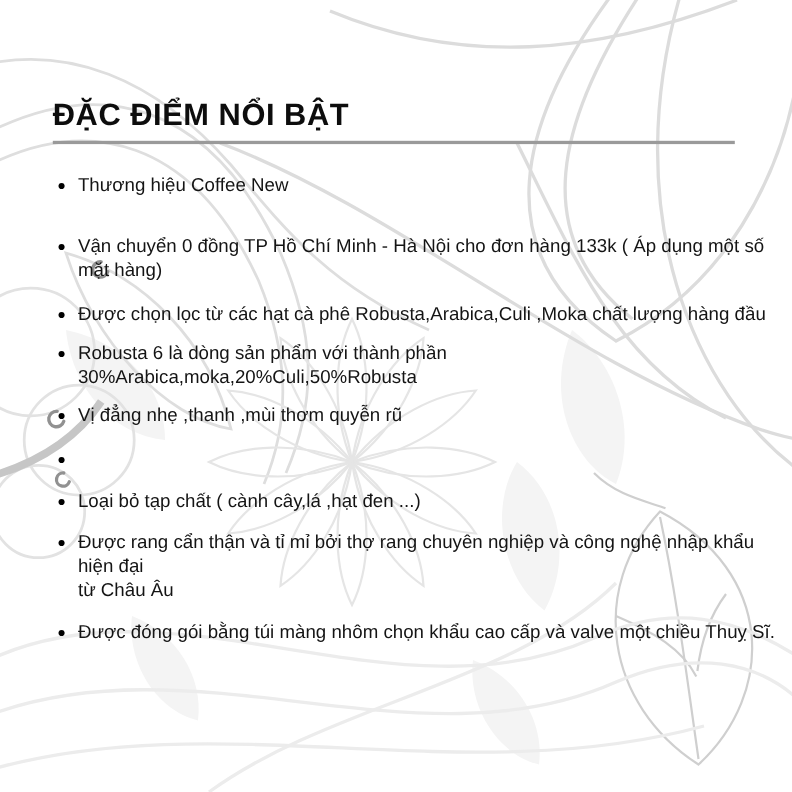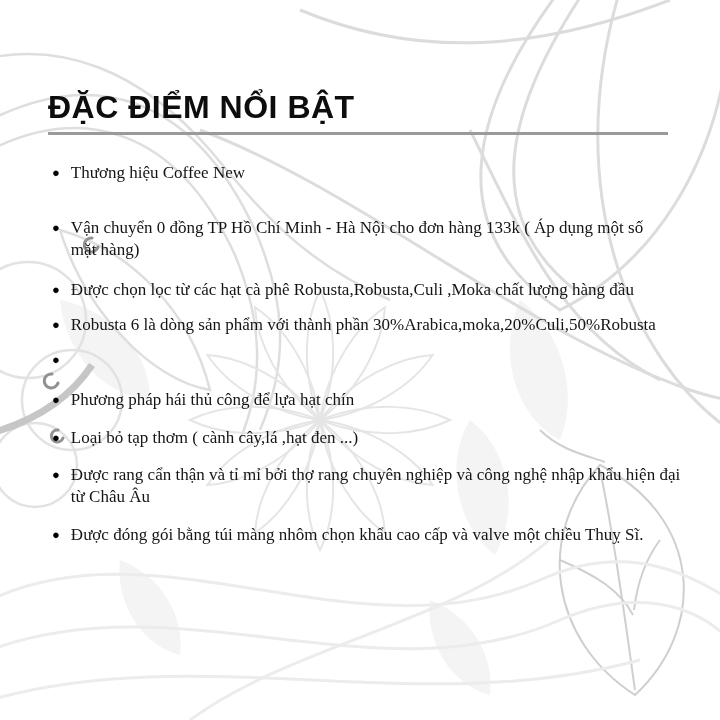--- a/index.html
+++ b/index.html
@@ -5,34 +5,34 @@
   html,body{margin:0;padding:0;}
   body{
     width:720px;height:720px;position:relative;overflow:hidden;
     background:#ffffff;
     font-family:"Liberation Sans", sans-serif;
     color:#141414;
   }
   .bg-art{position:absolute;inset:0;z-index:0;}
   .content{position:absolute;inset:0;z-index:1;padding:90px 12px 0 48px;box-sizing:border-box;}
   .page-title{
-    font-size:32px;font-weight:900;letter-spacing:.5px;line-height:1.1;
+    font-size:28px;font-weight:900;letter-spacing:.5px;line-height:1.1;
     color:#0d0d0d;margin:0;
   }
   .divider{width:620px;height:3px;background:#9a9a9a;margin-top:7px;}
   ul.features{list-style:none;margin:27px 0 0 0;padding:0 0 0 4px;}
   ul.features li{
     display:flex;align-items:flex-start;
     font-size:17px;line-height:22px;
   }
   ul.features li .dot{
     flex:0 0 auto;font-size:13px;line-height:22px;color:#000;
     margin-right:11px;
   }
-  ul.features li .txt{white-space:pre-line;font-family:Liberation Serif, serif;}
+  ul.features li .txt{white-space:pre-line;}
   ul.features li:nth-child(1){margin-bottom:33px;}
   ul.features li:nth-child(2){margin-bottom:18px;}
   ul.features li:nth-child(3){margin-bottom:13px;}
   ul.features li:nth-child(4){margin-bottom:13px;}
   ul.features li:nth-child(5){margin-bottom:18px;}
   ul.features li:nth-child(6){margin-bottom:16px;}
   ul.features li:nth-child(7){margin-bottom:15px;}
   ul.features li:nth-child(8){margin-bottom:16px;}
 </style>
 </head>
@@ -120,36 +120,36 @@
       <span class="dot">●</span>
       <span class="txt">Thương hiệu Coffee New</span>
     </li>
     <li>
       <span class="dot">●</span>
       <span class="txt">Vận chuyển 0 đồng TP Hồ Chí Minh - Hà Nội cho đơn hàng 133k ( Áp dụng một số
 mặt hàng)</span>
     </li>
     <li>
       <span class="dot">●</span>
-      <span class="txt">Được chọn lọc từ các hạt cà phê Robusta,Robusta,Culi ,Moka chất lượng hàng đầu</span>
+      <span class="txt">Được chọn lọc từ các hạt cà phê Robusta,Arabica,Culi ,Moka chất lượng hàng đầu</span>
     </li>
     <li>
       <span class="dot">●</span>
       <span class="txt">Robusta 6 là dòng sản phẩm với thành phần 30%Arabica,moka,20%Culi,50%Robusta</span>
     </li>
     <li>
       <span class="dot">●</span>
+      <span class="txt">Vị đẳng nhẹ ,thanh ,mùi thơm quyễn rũ</span>
     </li>
     <li>
       <span class="dot">●</span>
-      <span class="txt">Phương pháp hái thủ công để lựa hạt chín</span>
     </li>
     <li>
       <span class="dot">●</span>
-      <span class="txt">Loại bỏ tạp thơm ( cành cây,lá ,hạt đen ...)</span>
+      <span class="txt">Loại bỏ tạp chất ( cành cây,lá ,hạt đen ...)</span>
     </li>
     <li>
       <span class="dot">●</span>
       <span class="txt">Được rang cẩn thận và tỉ mỉ bởi thợ rang chuyên nghiệp và công nghệ nhập khẩu hiện đại
 từ Châu Âu</span>
     </li>
     <li>
       <span class="dot">●</span>
       <span class="txt">Được đóng gói bằng túi màng nhôm chọn khẩu cao cấp và valve một chiều Thuỵ Sĩ.</span>
     </li>

